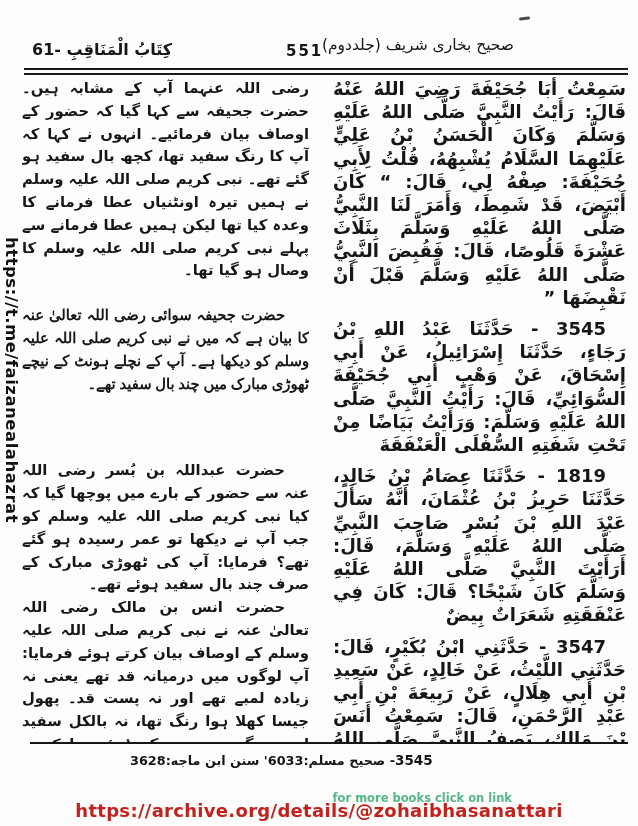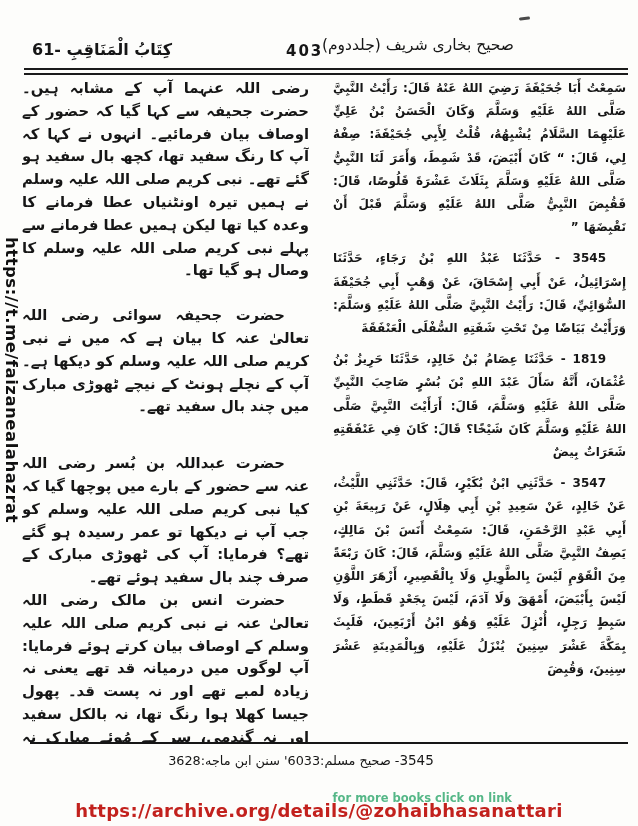--- a/index.html
+++ b/index.html
@@ -19,36 +19,36 @@
   }
   
   .columns {
     position:absolute; top:77px; left:22px; right:12px; bottom:84px;
     display:flex; gap:24px; overflow:hidden;
   }
   .urdu-col { width:292px; overflow:hidden; }
   .ar-col   { width:298px; overflow:hidden; }
   .ar-block {
     margin:0 0 8px 0; text-align:justify; font-weight:bold;
-    font-size:12px; line-height:23.2px; word-spacing:1px;
+    font-size:18px; line-height:23.2px; word-spacing:1px;
   }
   .ar-block.indent { text-indent:20px; }
   .hnum { letter-spacing:0.5px; }
   .ur-para {
     margin:0 0 22px 0; text-align:justify; font-weight:bold;
     font-size:14.8px; line-height:22.8px;
   }
   .ur-para.indent { text-indent:24px; }
-  .urdu-col .ur-para:nth-child(2) { margin-bottom:34px; }
+  .urdu-col .ur-para:nth-child(2) { margin-bottom:64px;font-family:Liberation Serif, serif; }
   .urdu-col .ur-para:nth-child(3) { margin-bottom:0; }
   .urdu-col .ur-para:last-child { margin-bottom:0; }
   
   .footer-rule { position:absolute; left:30px; right:10px; top:742px; border-top:2.2px solid #161616; }
   .refs { position:absolute; top:750px; left:130px; width:342px; }
-  .ref-line { margin:0 0 2px 0; text-align:center; font-weight:normal; font-size:12.8px; line-height:21px; }
+  .ref-line { margin:0 0 2px 0; text-align:left; font-weight:bold; font-size:12.8px; line-height:21px; }
   .ref-num { font-size:13.5px; }
   .link-note {
     position:absolute; top:791px; left:0; width:512px; text-align:right;
     font-size:11.5px; font-weight:bold; color:#55b787;
   }
   .archive-url {
     position:absolute; top:800px; left:0; right:0; text-align:center;
     font-size:18px; font-weight:bold; color:#c2211d; letter-spacing:0.3px;
   }
   
@@ -63,21 +63,21 @@
 </style>
 </head>
 <body>
 
 <div class="page">
 
   <div class="corner-mark"></div>
 
   <div class="header">
     <div class="book-title" dir="rtl">صحیح بخاری شریف (جلددوم)</div>
-    <div class="page-num">403</div>
+    <div class="page-num">551</div>
     <div class="chapter" dir="ltr">61- كِتَابُ الْمَنَاقِبِ</div>
   </div>
 
   <div class="header-rule"></div>
 
   <div class="columns">
     <div class="urdu-col" id="urdu-col">
         <p class="ur-para" dir="rtl">رضی اللہ عنہما آپ کے مشابہ ہیں۔ حضرت جحیفہ سے کہا گیا کہ حضور کے اوصاف بیان فرمائیے۔ انہوں نے کہا کہ آپ کا رنگ سفید تھا، کچھ بال سفید ہو گئے تھے۔ نبی کریم صلی اللہ علیہ وسلم نے ہمیں تیرہ اونٹنیاں عطا فرمانے کا وعدہ کیا تھا لیکن ہمیں عطا فرمانے سے پہلے نبی کریم صلی اللہ علیہ وسلم کا وصال ہو گیا تھا۔</p>
         <p class="ur-para indent" dir="rtl">حضرت جحیفہ سوائی رضی اللہ تعالیٰ عنہ کا بیان ہے کہ میں نے نبی کریم صلی اللہ علیہ وسلم کو دیکھا ہے۔ آپ کے نچلے ہونٹ کے نیچے ٹھوڑی مبارک میں چند بال سفید تھے۔</p>
         <p class="ur-para indent" dir="rtl">حضرت عبداللہ بن بُسر رضی اللہ عنہ سے حضور کے بارے میں پوچھا گیا کہ کیا نبی کریم صلی اللہ علیہ وسلم کو جب آپ نے دیکھا تو عمر رسیدہ ہو گئے تھے؟ فرمایا: آپ کی ٹھوڑی مبارک کے صرف چند بال سفید ہوئے تھے۔</p>

